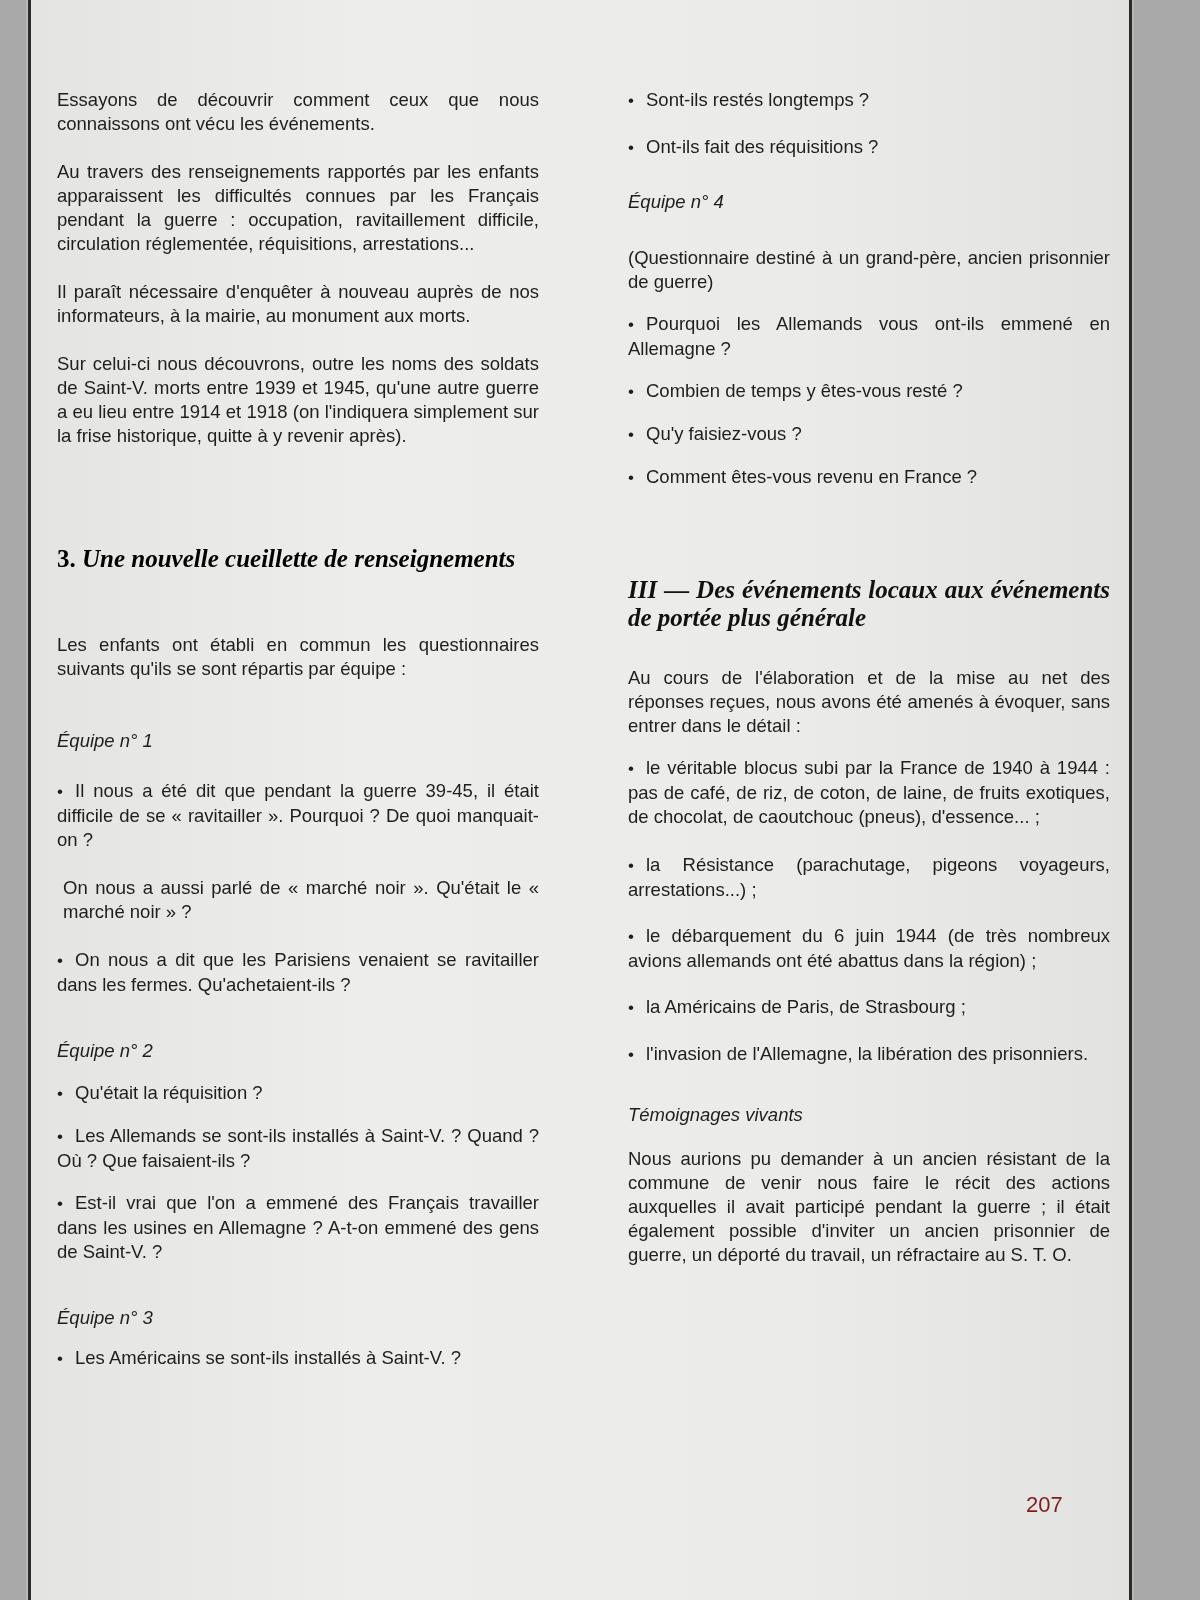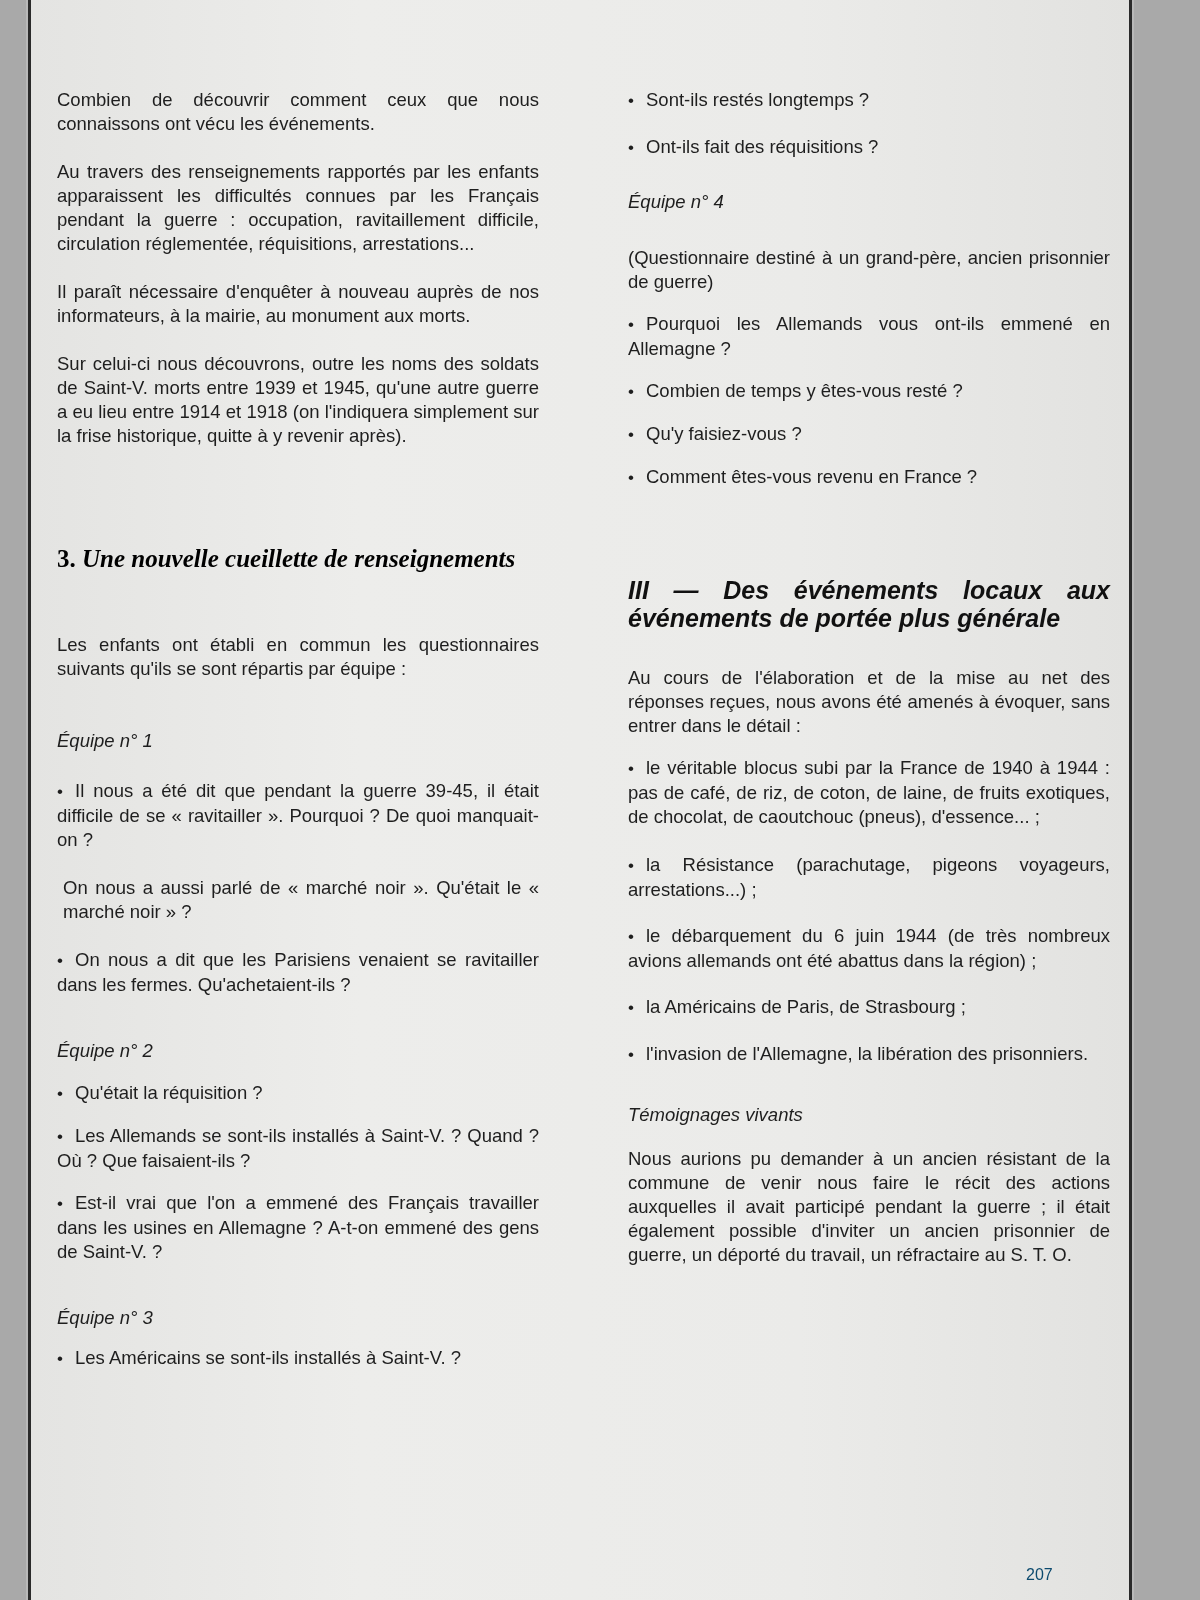--- a/index.html
+++ b/index.html
@@ -56,21 +56,21 @@
       font-family: "Liberation Serif", "DejaVu Serif", serif;
       font-style: italic;
       font-size: 25px;
       line-height: 28px;
       color: #000000;
       margin: 0;
     }
     .section-title .num { font-style: normal; }
 
     .big-title {
-      font-family: Liberation Sans, sans-serif;
+      font-family: Liberation Serif, serif;
       font-weight: bold;
       font-style: italic;
       font-size: 25px;
       line-height: 28px;
       color: #111;
       margin: 0;
       text-align: justify;
     }
 
     .team {
@@ -84,37 +84,37 @@
 
     .bullet::before {
       content: "\2022";
       display: inline-block;
       width: 18px;
       font-size: 17px;
     }
     .page-num {
       position: absolute;
       left: 1026px;
-      top: 1562px;
-      font-size: 16px;
+      top: 1492px;
+      font-size: 22px;
       line-height: 26px;
-      color: #0c4a6e;
+      color: #7f1d1d;
     }
   </style>
 </head>
 <body>
 
 <div class="edge-left"></div>
 <div class="edge-right"></div>
 
 <div class="page">
 </div>
 
 <div class="col col-left">
-  <p class="para">Combien de découvrir comment ceux que nous connaissons ont vécu les événements.</p>
+  <p class="para">Essayons de découvrir comment ceux que nous connaissons ont vécu les événements.</p>
   <p class="para">Au travers des renseignements rapportés par les enfants apparaissent les difficultés connues par les Français pendant la guerre : occupation, ravitaillement difficile, circulation réglementée, réquisitions, arrestations...</p>
   <p class="para">Il paraît nécessaire d'enquêter à nouveau auprès de nos informateurs, à la mairie, au monument aux morts.</p>
   <p>Sur celui-ci nous découvrons, outre les noms des soldats de Saint-V. morts entre 1939 et 1945, qu'une autre guerre a eu lieu entre 1914 et 1918 (on l'indiquera simplement sur la frise historique, quitte à y revenir après).</p>
 
   <h2 class="section-title" style="margin-top:97px;">
     <span class="num">3.</span>
     <span>Une nouvelle cueillette de renseignements</span>
   </h2>
 
   <p style="margin-top:60px;">Les enfants ont établi en commun les questionnaires suivants qu'ils se sont répartis par équipe :</p>

